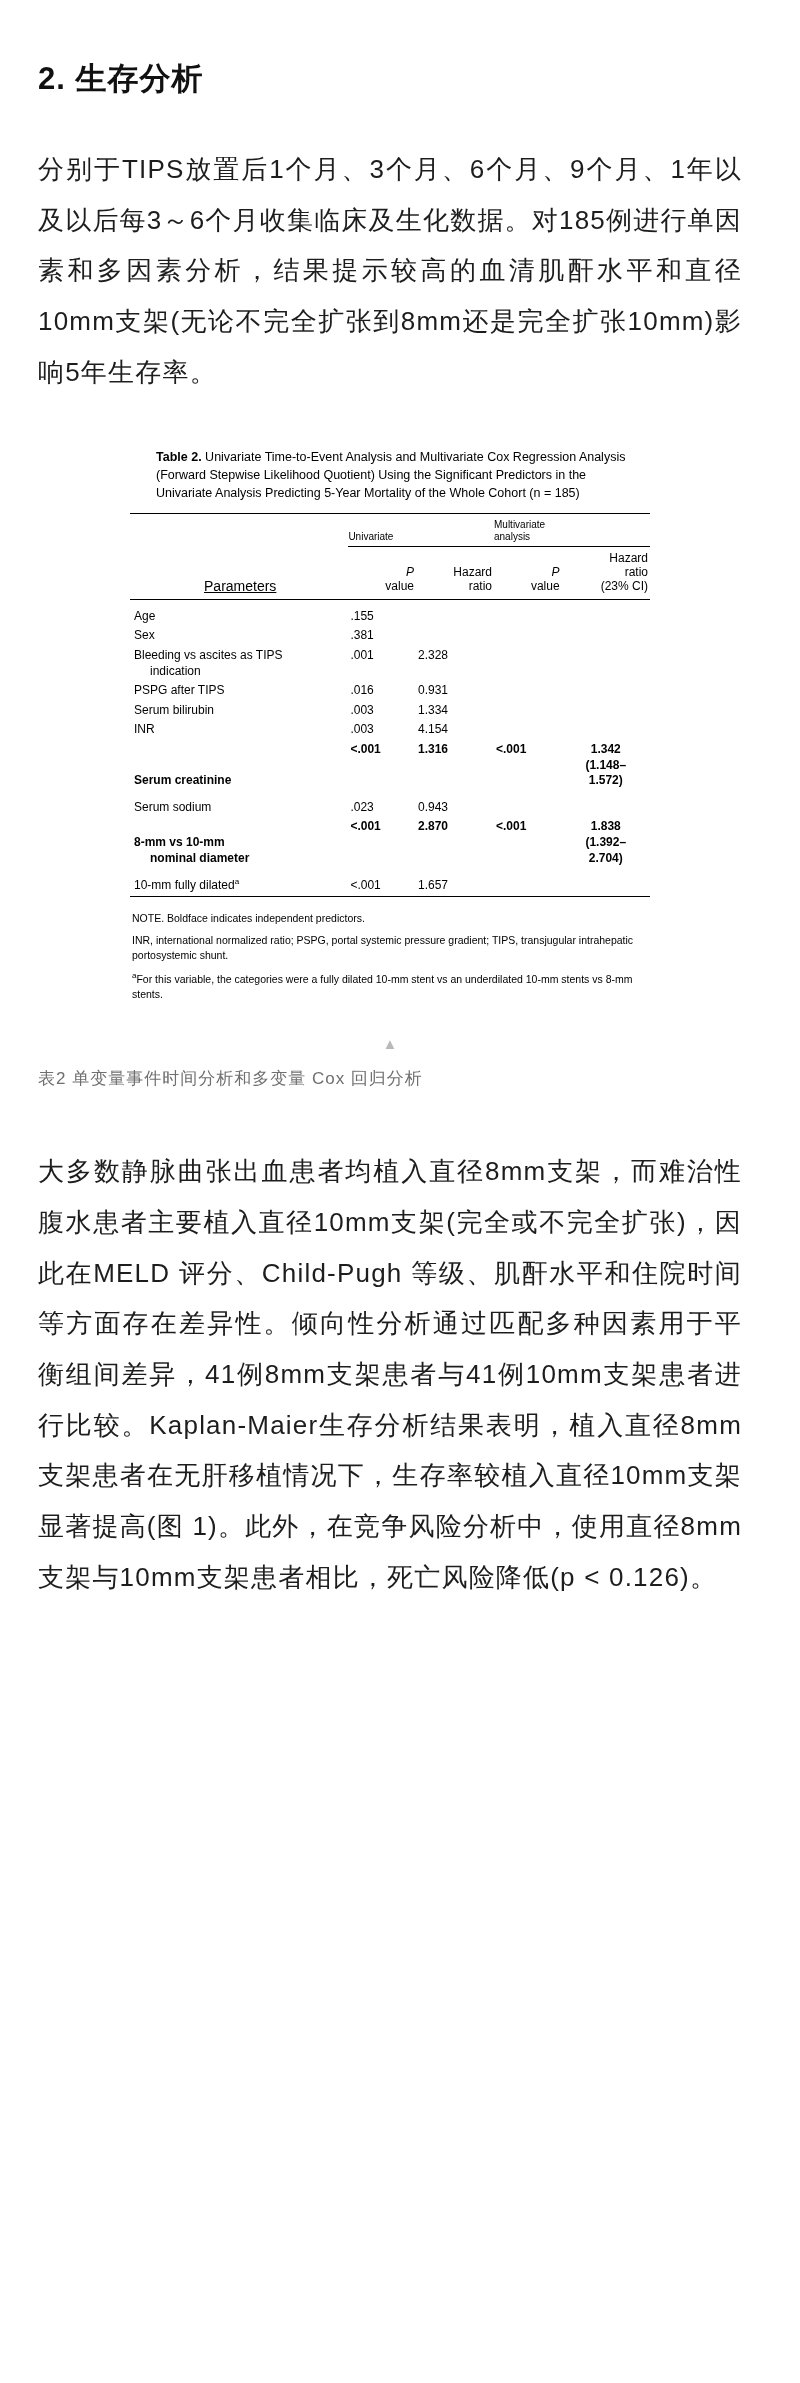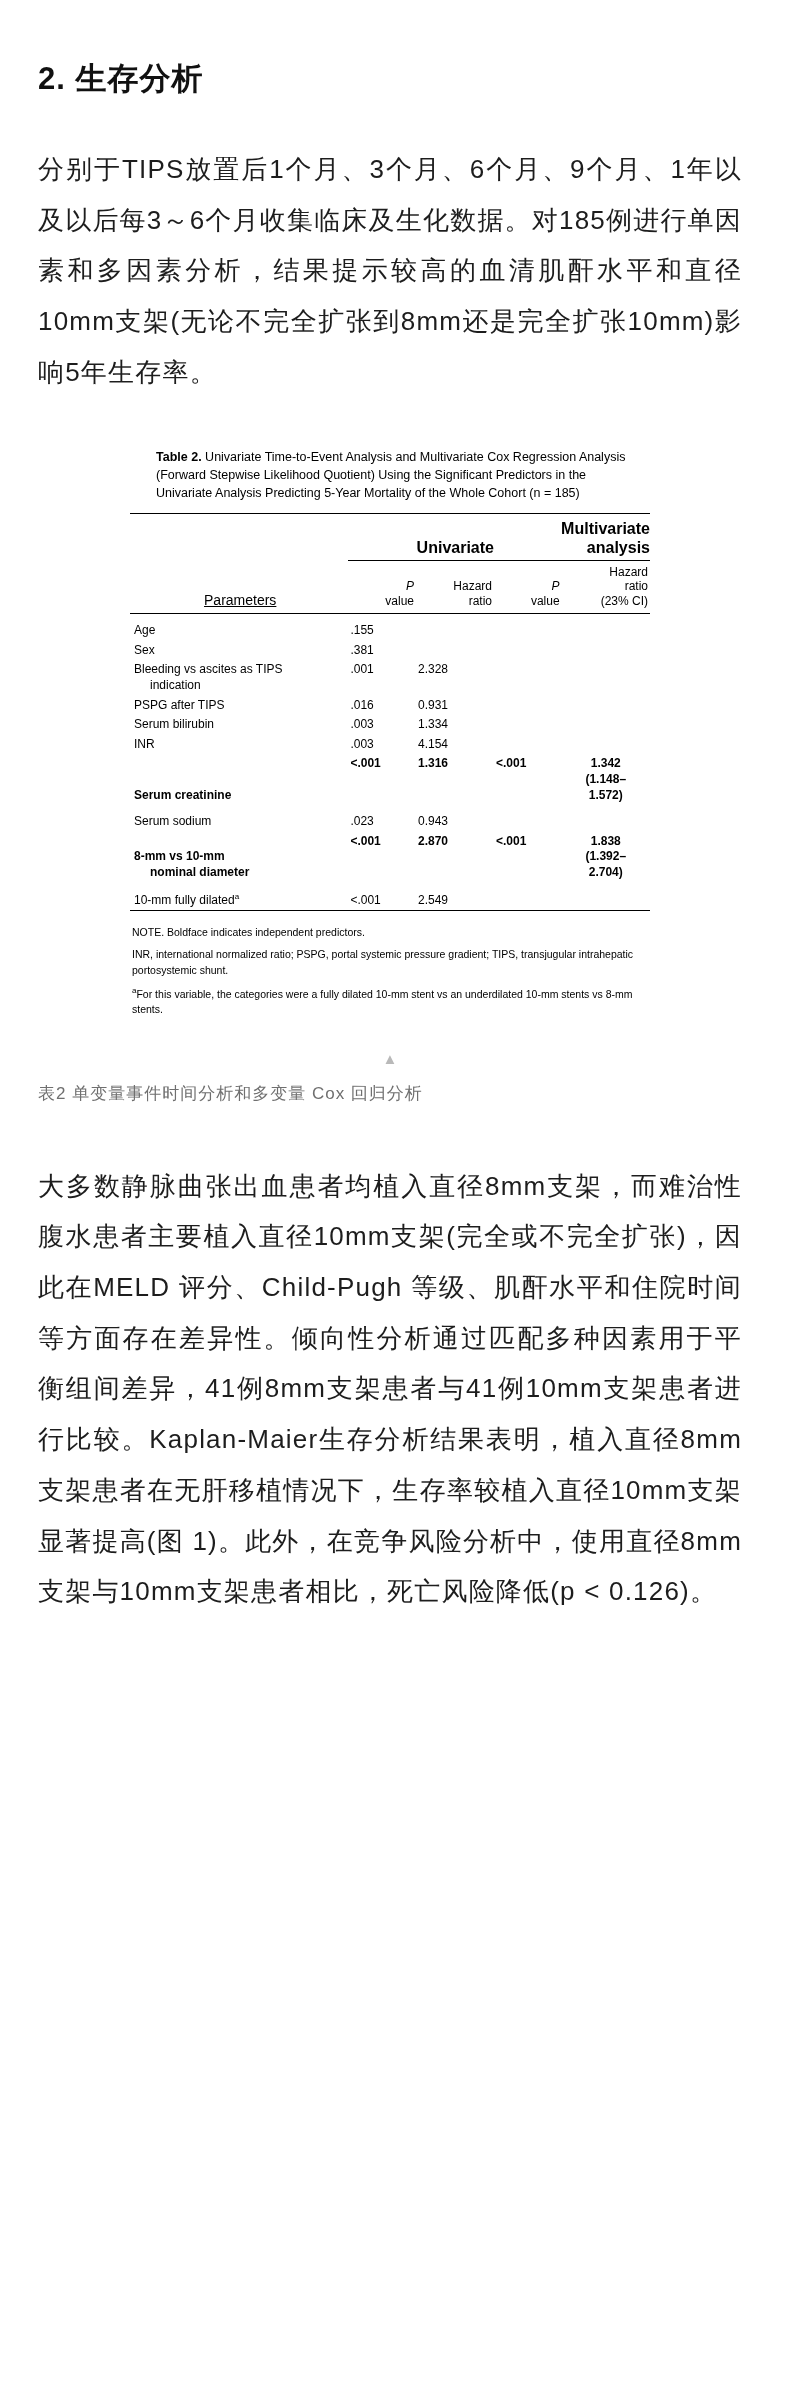--- a/index.html
+++ b/index.html
@@ -61,25 +61,24 @@
     font-size: 12px;
     table-layout: fixed;
   }
   table.stat td, table.stat th {
     padding: 0;
     vertical-align: bottom;
   }
   .rule-top td { border-top: 1.6px solid #000; }
   .rule-thin td { border-top: 1px solid #000; }
   .grp-head {
-    text-align: right;
-    font-size: 16px;
+    text-align: left;
+    font-size: 10px;
     padding: 5px 0 3px 0 !important;
     line-height: 1.2;
-    font-weight: bold;
   }
   .grp-underline {
     border-bottom: 1px solid #000;
   }
   .col-head {
     text-align: right;
     font-size: 12px;
     line-height: 1.2;
     padding: 4px 2px 5px 2px !important;
   }
@@ -295,21 +294,21 @@
             <td></td>
               <td></td>
               <td></td>
               <td></td>
               <td></td>
           </tr>
 
           <tr>
             <td class="param"><span>10-mm fully dilated</span><sup style="font-size:8px">a</sup></td>
             <td class="num">&lt;.001</td>
-            <td class="num">2.549</td>
+            <td class="num">1.657</td>
             <td class="num"></td>
             <td class="numr"></td>
           </tr>
 
           <tr class="rule-top spacer">
             <td></td>
               <td></td>
               <td></td>
               <td></td>
               <td></td>

